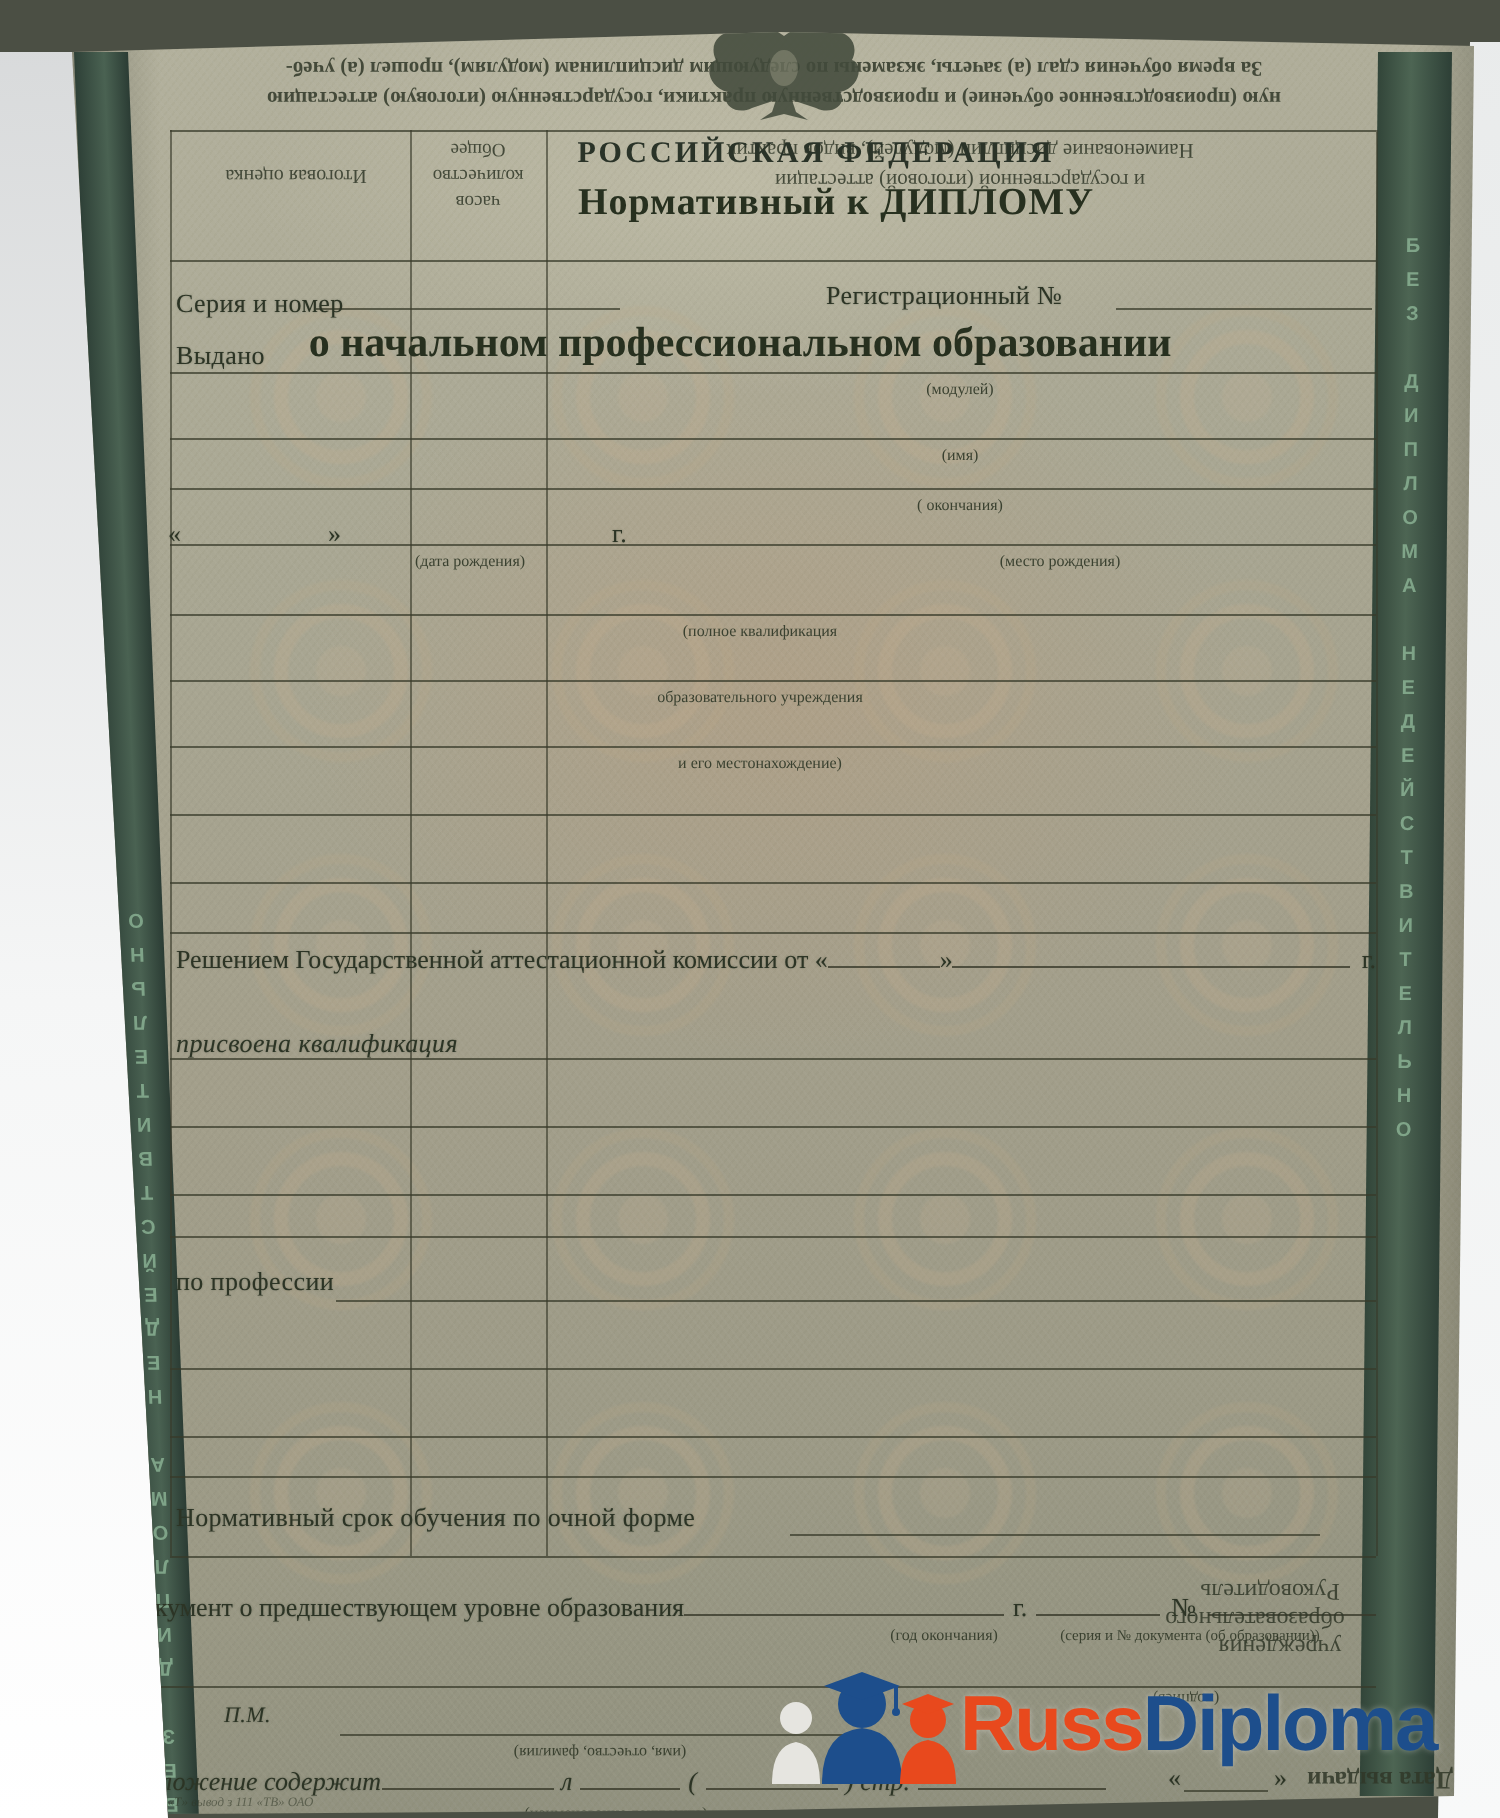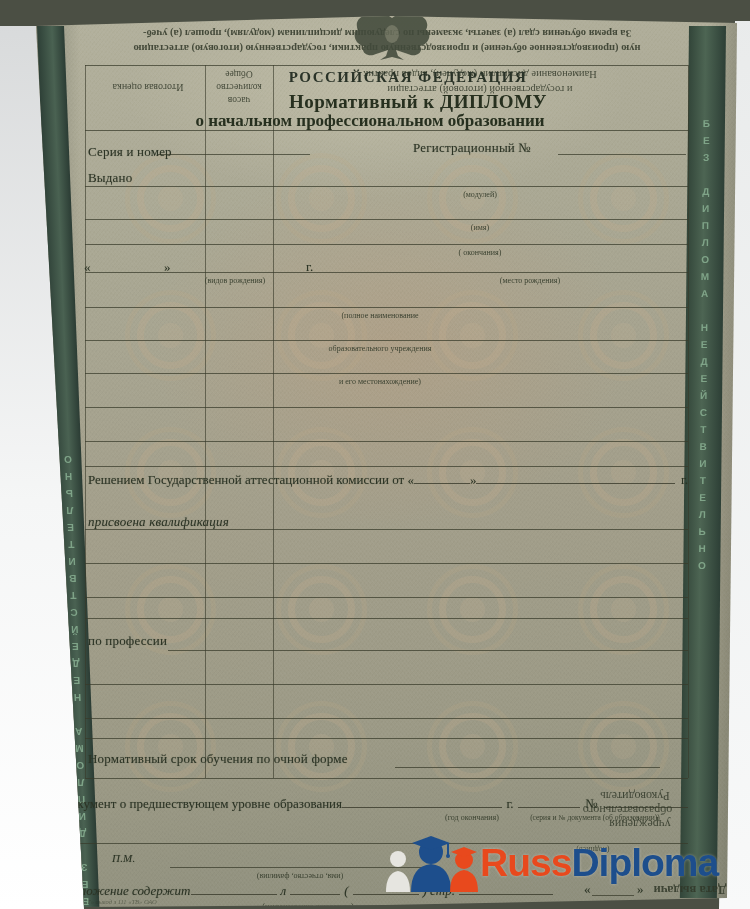--- a/index.html
+++ b/index.html
@@ -44,21 +44,21 @@
   .vline{position:absolute;width:1px;background:rgba(56,58,42,.62);}
   
   .lbl{position:absolute;font-size:13px;color:#2c3425;letter-spacing:.2px;white-space:nowrap;
        text-shadow:0 0 1px rgba(44,52,37,.35);}
   .hint{position:absolute;font-size:8px;color:#3a4130;white-space:nowrap;text-align:center;}
   .small-hint{font-size:7.5px;}
   .flip{transform:rotate(180deg);}
   .ital{font-style:italic;}
   .h-fed{position:absolute;font-weight:bold;font-size:15px;letter-spacing:1.5px;color:#2a3328;text-align:center;}
   .h-title{position:absolute;font-weight:bold;font-size:19px;letter-spacing:.5px;color:#27301f;text-align:center;}
-  .h-sub{position:absolute;font-weight:bold;font-size:17px;color:#27301f;text-align:center;}
+  .h-sub{position:absolute;font-weight:bold;font-size:21px;color:#27301f;text-align:center;margin-top:48px;}
   .backnote{position:absolute;font-size:10.5px;font-weight:bold;color:rgba(48,55,40,.85);text-align:center;white-space:nowrap;}
   .colhead{position:absolute;font-size:10px;color:rgba(48,55,40,.85);text-align:center;white-space:nowrap;}
   .row{position:absolute;display:flex;align-items:baseline;font-size:13px;color:#2c3425;
        text-shadow:0 0 1px rgba(44,52,37,.35);white-space:nowrap;}
   .blank{display:inline-block;height:13px;border-bottom:1px solid rgba(56,58,42,.8);}
   .grow{flex:1 1 auto;}
   
   .logo{position:absolute;left:384px;top:830px;display:flex;align-items:flex-end;z-index:40;}
   .logo-text{font-family:"Liberation Sans",sans-serif;font-weight:bold;font-size:39px;
        letter-spacing:-1px;line-height:58px;text-shadow:0 0 3px rgba(255,255,255,.35);}
@@ -148,24 +148,24 @@
     <div class="lbl" style="left:413px;top:140px;">Регистрационный №</div>
 
     <div class="lbl" style="left:88px;top:170px;">Выдано</div>
     <div class="hint" style="left:380px;top:190px;width:200px;">(модулей)</div>
     <div class="hint" style="left:380px;top:223px;width:200px;">(имя)</div>
     <div class="hint" style="left:380px;top:248px;width:200px;">( окончания)</div>
 
     <div class="lbl" style="left:84px;top:259px;">«</div>
     <div class="lbl" style="left:164px;top:259px;">»</div>
     <div class="lbl" style="left:306px;top:259px;">г.</div>
-    <div class="hint" style="left:175px;top:276px;width:120px;">(видов рождения)</div>
+    <div class="hint" style="left:175px;top:276px;width:120px;">(дата рождения)</div>
     <div class="hint" style="left:450px;top:276px;width:160px;">(место рождения)</div>
 
-    <div class="hint" style="left:280px;top:311px;width:200px;">(полное наименование</div>
+    <div class="hint" style="left:280px;top:311px;width:200px;">(полное квалификация</div>
     <div class="hint" style="left:280px;top:344px;width:200px;">образовательного учреждения</div>
     <div class="hint" style="left:280px;top:377px;width:200px;">и его местонахождение)</div>
 
     <div class="row" style="left:88px;top:470px;width:600px;">
       <span>Решением Государственной аттестационной комиссии от «</span>
       <span class="blank" style="width:56px;"></span>
       <span>»</span>
       <span class="blank grow"></span>
       <span style="margin-left:6px;">г.</span>
     </div>

